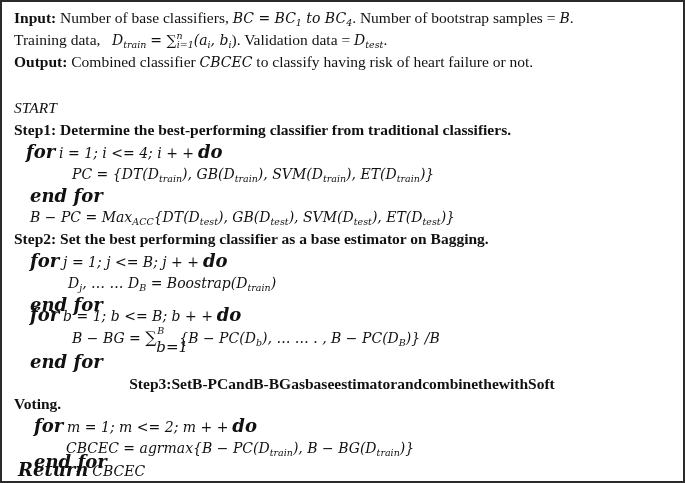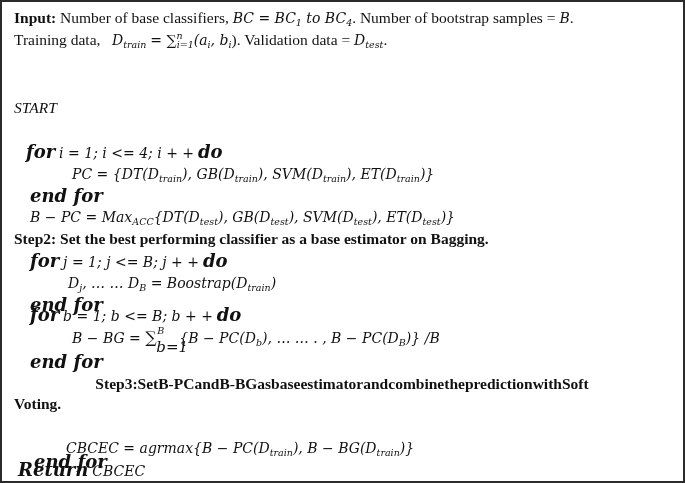--- a/index.html
+++ b/index.html
@@ -101,23 +101,30 @@
   </div>
 
   <div class="line" style="left:12px; top:28px;">
     <span>Training data,</span>
     &nbsp;&nbsp;<span class="m"><span>D</span><sub>train</sub></span>
     <span class="mu"><span>= ∑</span><sup class="it" style="margin-right:-6px;">n</sup><sub class="it">i=1</sub></span><span class="m"><span>(a</span><sub>i</sub><span>, b</span><sub>i</sub></span><span>).</span>
     <span>Validation data =</span>
     <span class="m"><span>D</span><sub>test</sub></span><span>.</span>
   </div>
 
+  <div class="line" style="left:12px; top:50px;">
+    <span class="b">Output:</span>
+    <span>Combined classifier</span>
+    <span class="m">CBCEC</span>
+    <span>to classify having risk of heart failure or not.</span>
+  </div>
 
   <div class="line it" style="left:12px; top:96px;">START</div>
 
+  <div class="line b" style="left:12px; top:118px;">Step1: Determine the best-performing classifier from traditional classifiers.</div>
 
   <div class="line" style="left:24px; top:140px;">
     <span class="kw">for</span>
     <span class="m">i = 1; i &lt;= 4; i + +</span>
     <span class="kw">do</span>
   </div>
 
   <div class="line m" style="left:70px; top:162px;">
     <span>PC = {DT(D</span><sub>train</sub><span>), GB(D</span><sub>train</sub><span>), SVM(D</span><sub>train</sub><span>), ET(D</span><sub>train</sub><span>)}</span>
   </div>
@@ -160,26 +167,30 @@
     <span>Set</span>
     <span>B-PC</span>
     <span>and</span>
     <span>B-BG</span>
     <span>as</span>
     <span>base</span>
     <span>estimator</span>
     <span>and</span>
     <span>combine</span>
     <span>the</span>
-    <span>prediction</span>
     <span>with</span>
     <span>Soft</span>
   </div>
   <div class="line b" style="left:12px; top:392px;">Voting.</div>
 
+  <div class="line" style="left:32px; top:414px;">
+    <span class="kw">for</span>
+    <span class="m">m = 1; m &lt;= 2; m + +</span>
+    <span class="kw">do</span>
+  </div>
 
   <div class="line m" style="left:64px; top:436px;">
     <span>CBCEC = agrmax{B − PC(D</span><sub>train</sub><span>), B − BG(D</span><sub>train</sub><span>)}</span>
   </div>
 
   <div class="line kw" style="left:32px; top:450px;">end for</div>
 
   <div class="line" style="left:16px; top:458px;">
     <span class="kw">Return</span>
     <span class="m">CBCEC</span>

